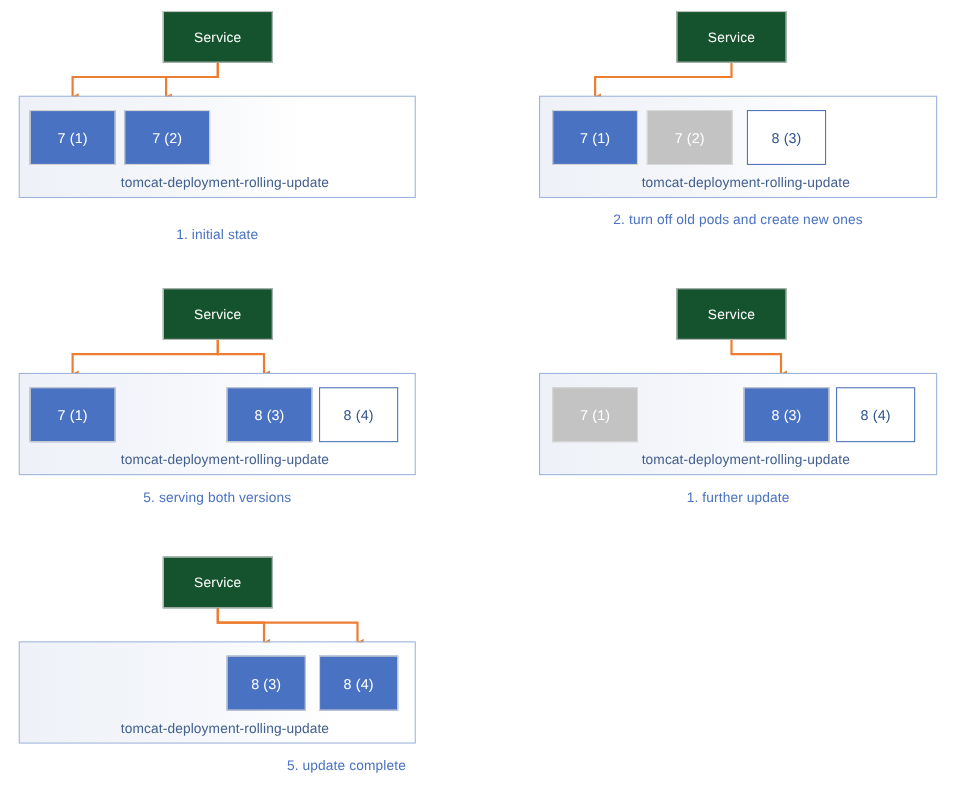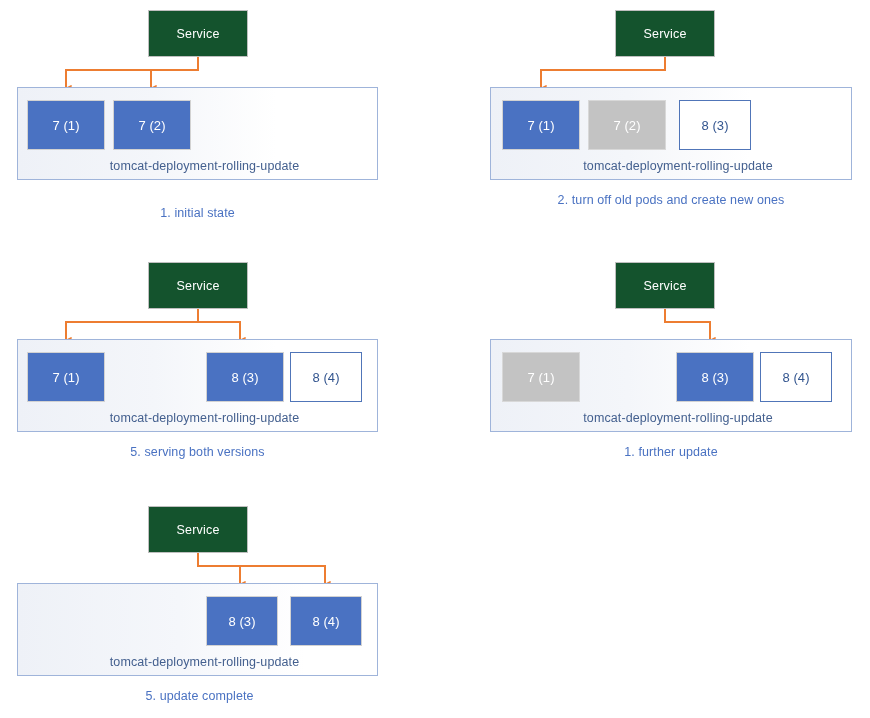--- a/index.html
+++ b/index.html
@@ -202,16 +202,16 @@
   <div class="panel">
     <div class="service-box" style="left:148px; top:506px; width:100px; height:47px;">Service</div>
 
     <div class="deployment plain" style="left:17px; top:583px; width:361px; height:93px;">
       <div class="deployment-label">tomcat-deployment-rolling-update</div>
     </div>
 
     <div class="pod active" style="left:206px; top:596px; width:72px; height:50px;">8 (3)</div>
     <div class="pod active" style="left:290px; top:596px; width:72px; height:50px;">8 (4)</div>
 
-    <div class="caption" style="left:19px; top:689px; width:361px;">5. update complete</div>
+    <div class="caption" style="left:8px; top:689px; width:361px;text-align:right;">5. update complete</div>
   </div>
 
 </div>
 
 </body></html>

